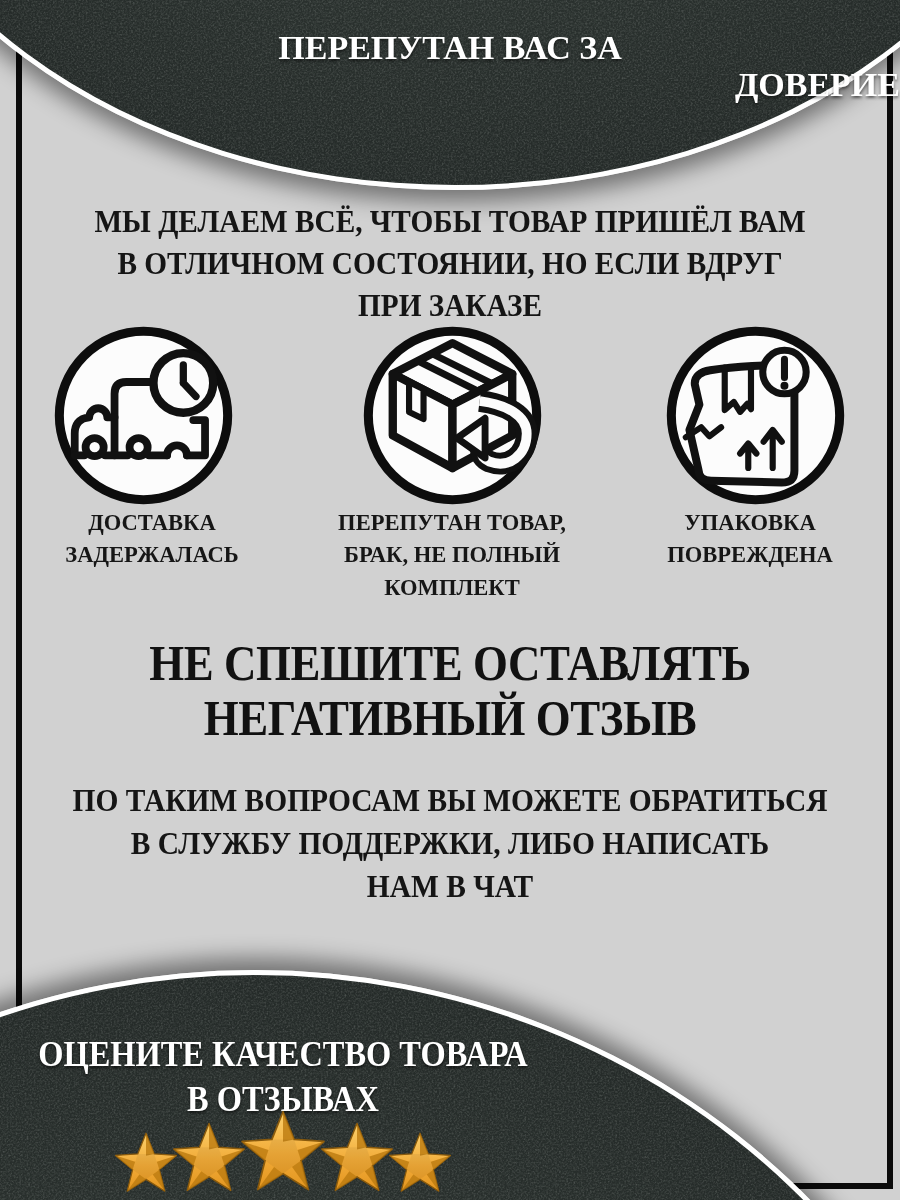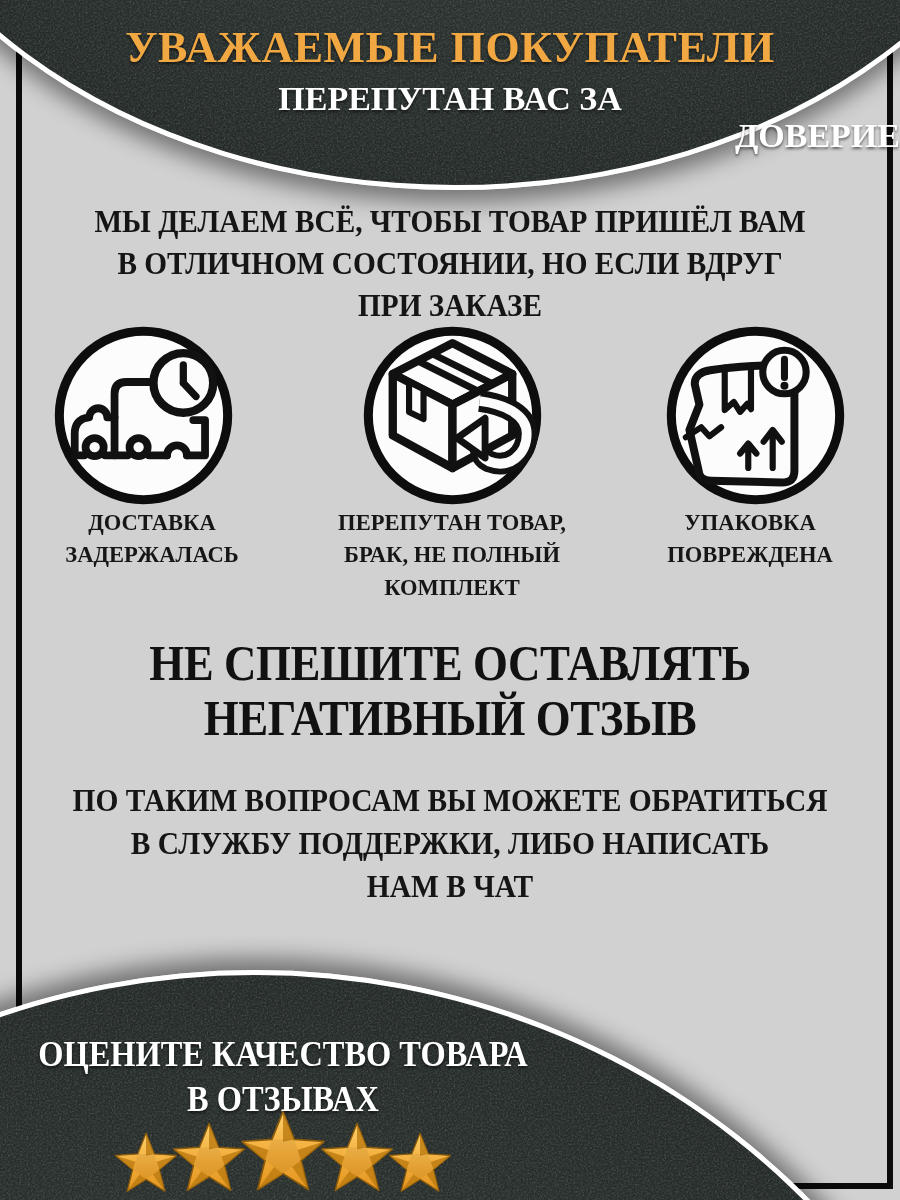--- a/index.html
+++ b/index.html
@@ -107,21 +107,20 @@
     </svg>
 </div>
 
 <div class="ellipse ellipse-bottom">
   <svg class="grain" preserveAspectRatio="none">
       <rect width="100%" height="100%" filter="url(#grain-f)" opacity="0.4"></rect>
     </svg>
 </div>
 
 <div class="abs center header-text">
-  <span class="line header-title">УВАЖАЕМЫЕ ПОКУПАТЕЛИ</span>
   <span class="line header-sub">ПЕРЕПУТАН ВАС ЗА</span>
   <span class="line header-sub" style="margin-top:0;text-align:right;">ДОВЕРИЕ</span>
 </div>
 
 <div class="abs center intro">
   <span class="line">МЫ ДЕЛАЕМ ВСЁ, ЧТОБЫ ТОВАР ПРИШЁЛ ВАМ</span>
   <span class="line">В ОТЛИЧНОМ СОСТОЯНИИ, НО ЕСЛИ ВДРУГ</span>
   <span class="line">ПРИ ЗАКАЗЕ</span>
 </div>
 

